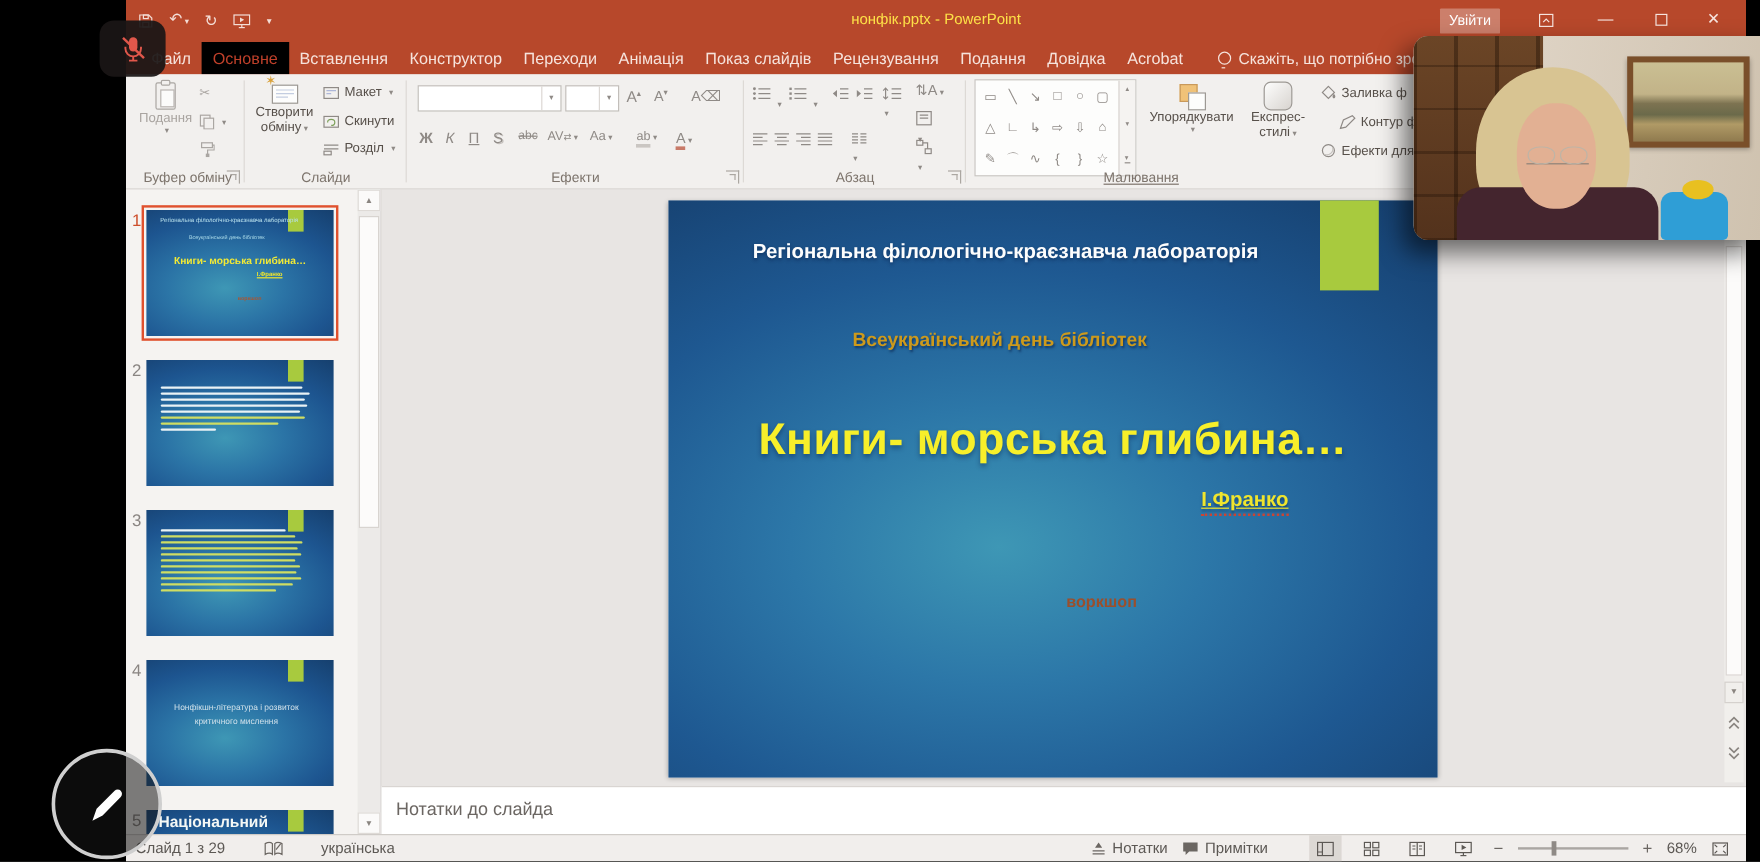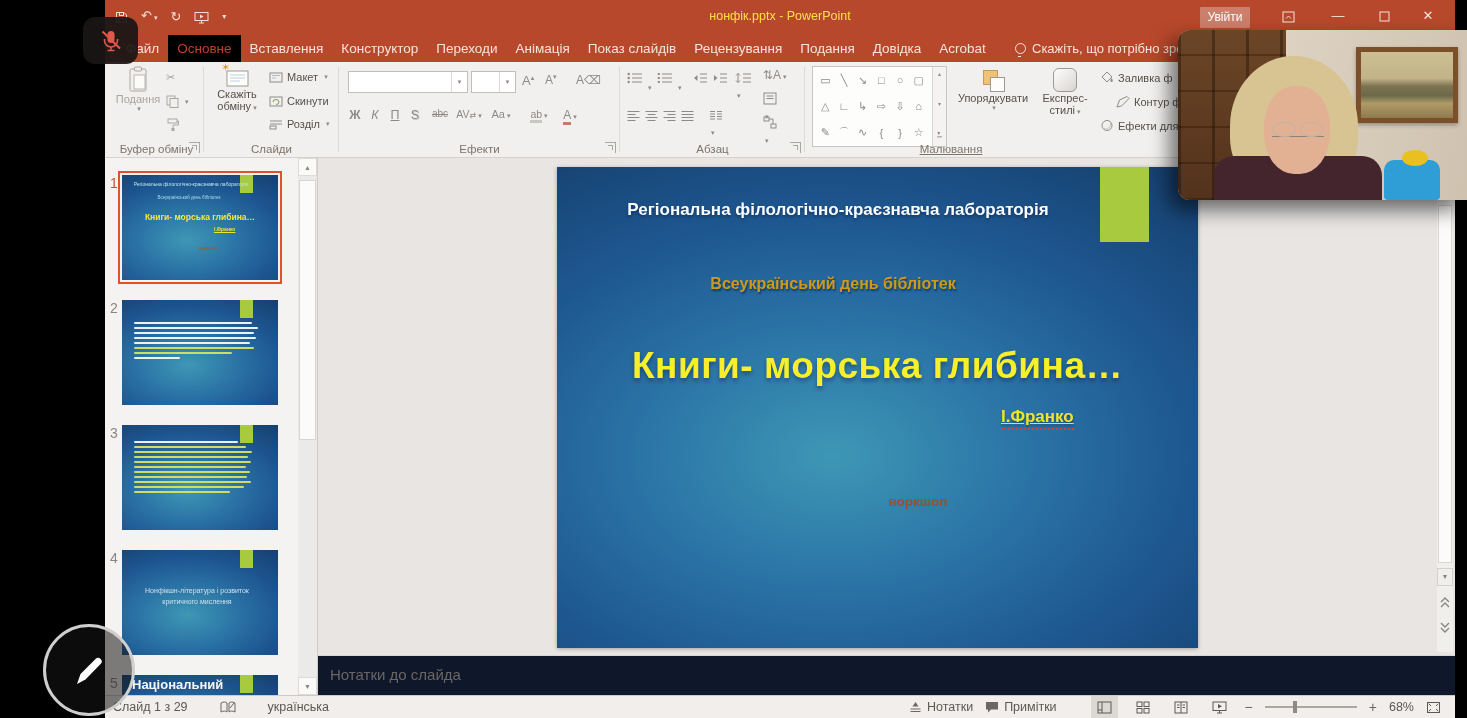--- a/index.html
+++ b/index.html
@@ -59,21 +59,21 @@
   .canvas{position:absolute;left:213px;top:158px;width:1137px;height:537px;background:#e8e5e3;}
   .slide{position:absolute;left:239px;top:9px;width:641px;height:481px;box-shadow:0 1px 4px rgba(0,0,0,.3);
          background:radial-gradient(ellipse 85% 75% at 43% 60%, #3e97b5 0%, #2c77a8 32%, #1e5891 65%, #16406f 100%);}
   .sl-heading{position:absolute;left:0;top:33px;width:562px;text-align:center;color:#fdfdfd;font-weight:bold;font-size:17px;text-shadow:0 2px 3px rgba(0,20,60,.45);}
   .sl-sub{position:absolute;left:0;top:108px;width:552px;text-align:center;color:#cd9a1c;font-weight:bold;font-size:16px;text-shadow:1px 2px 2px rgba(0,20,60,.55);}
   .sl-title{position:absolute;left:0;top:178px;width:100%;text-align:center;color:#f7ef2a;font-weight:bold;font-size:37px;letter-spacing:.5px;text-shadow:0 3px 4px rgba(0,20,60,.4);}
   .sl-author{position:absolute;left:444px;top:240px;color:#efe52d;font-weight:bold;font-size:17px;text-decoration:underline;border-bottom:2px dotted #cc4433;padding-bottom:1px;text-shadow:0 2px 2px rgba(0,20,60,.4);}
   .sl-tag{position:absolute;left:0;top:327px;width:722px;text-align:center;color:#9b4f2c;font-weight:bold;font-size:13.5px;}
   .sl-green{position:absolute;left:543px;top:0;width:49px;height:75px;background:#a8ca3e;}
   .vscroll-m{position:absolute;left:1119px;top:2px;width:16px;height:492px;background:#f1efec;}
-  .notes{position:absolute;left:0;top:497px;width:100%;height:40px;background:#0f172a;border-top:1px solid #d9d5d2;box-sizing:border-box;}
+  .notes{position:absolute;left:0;top:497px;width:100%;height:40px;background:#ffffff;border-top:1px solid #d9d5d2;box-sizing:border-box;}
   .notes span{position:absolute;left:12px;top:10px;font-size:15px;color:#6b6662;}
   
   .statusbar{position:absolute;left:0;top:695px;width:100%;height:23px;background:#f1eeec;border-top:1px solid #cfcbc7;box-sizing:border-box;font-size:12.5px;color:#5c5854;}
   .st-left{position:absolute;left:8px;top:0;height:22px;display:flex;align-items:center;gap:32px;justify-content:center;}
   .st-right{position:absolute;right:14px;top:0;height:22px;display:flex;align-items:center;gap:12px;}
   .viewbtn{height:22px;display:flex;align-items:center;padding:0 6px;}
   .viewbtn.active{background:#dcd8d4;}
   .zoomtrack{position:relative;width:92px;height:2px;background:#aaa6a2;}
   .zoomthumb{position:absolute;left:28px;top:-5px;width:4px;height:12px;background:#8f8a86;}
   
@@ -198,21 +198,21 @@
 
       <div class="grp" style="left:100px;width:133px;">
         <div class="bigbtn" style="left:4px;top:4px;width:56px;">
           <span style="position:relative;display:inline-block;">
             <svg class="ric" width="26" height="22" viewBox="0 0 26 22">
                 <rect x="3" y="5" width="21" height="15" fill="#fdfdfc" stroke="#9d9994"></rect>
                 <path d="M6 9h15M6 12h15M6 15h10" stroke="#c3cde0" fill="none"></path>
               </svg>
             <span style="position:absolute;left:-3px;top:-5px;color:#d9a13a;font-size:11px;">✶</span>
           </span>
-          <span>Скажіть</span>
+          <span>Створити</span>
           <span><span>обміну</span><span class="dd">▾</span></span>
         </div>
         <div class="smallbtn" style="left:64px;top:9px;">
           <svg class="ric" width="14" height="11" viewBox="0 0 14 11">
               <rect x="1" y="1" width="12" height="9" fill="none" stroke="#8f8a86"></rect>
               <path d="M3 3.5h8M3 6h4" stroke="#aeb7d8" fill="none"></path>
             </svg>
           <span>Макет</span>
             <span class="dd">▾</span>
         </div>

